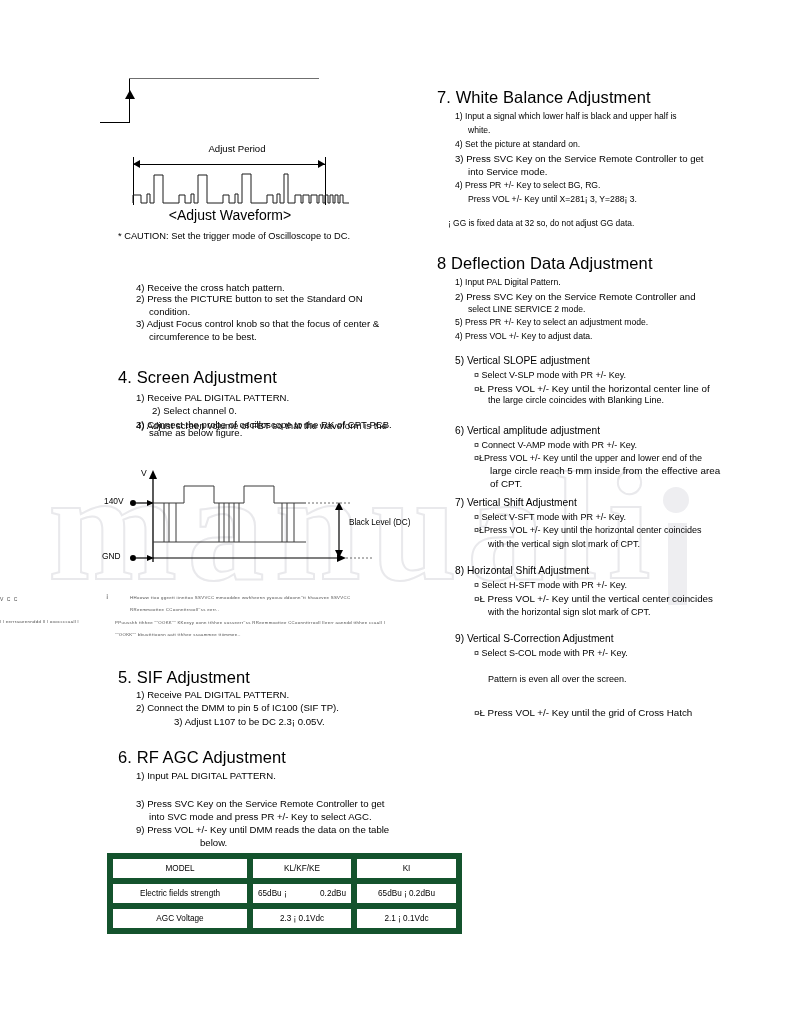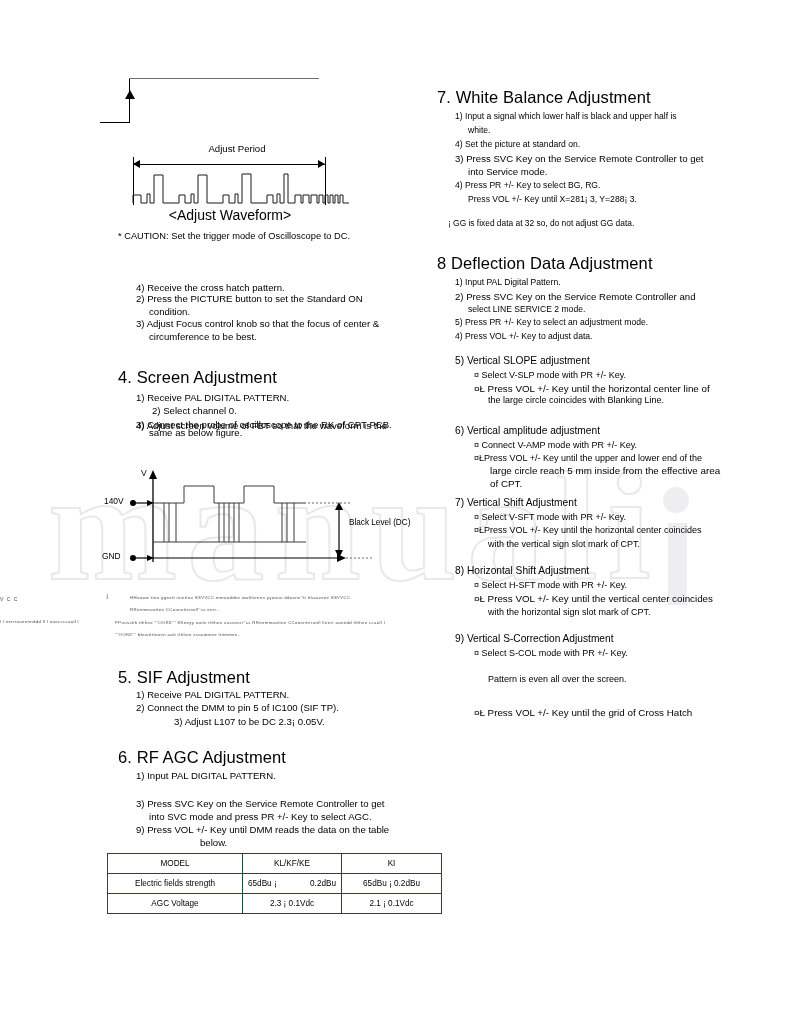--- a/index.html
+++ b/index.html
@@ -181,21 +181,21 @@
   }
 
   
   .agc-table {
     position: absolute; left: 107px; top: 853px;
     width: 313px;
     border-collapse: collapse;
     table-layout: fixed;
   }
   .agc-table td {
-    border: 1px solid #14532d;
+    border: 6px solid #14532d;
     height: 19px;
     font-size: 8.2px;
     text-align: center;
     padding: 0 3px;
     white-space: nowrap;
   }
   .agc-table td.c0 { width: 128px; }
   .agc-table td.c1 { width: 92px; }
   .agc-table td.c2 { width: 93px; }
   .agc-spread {

